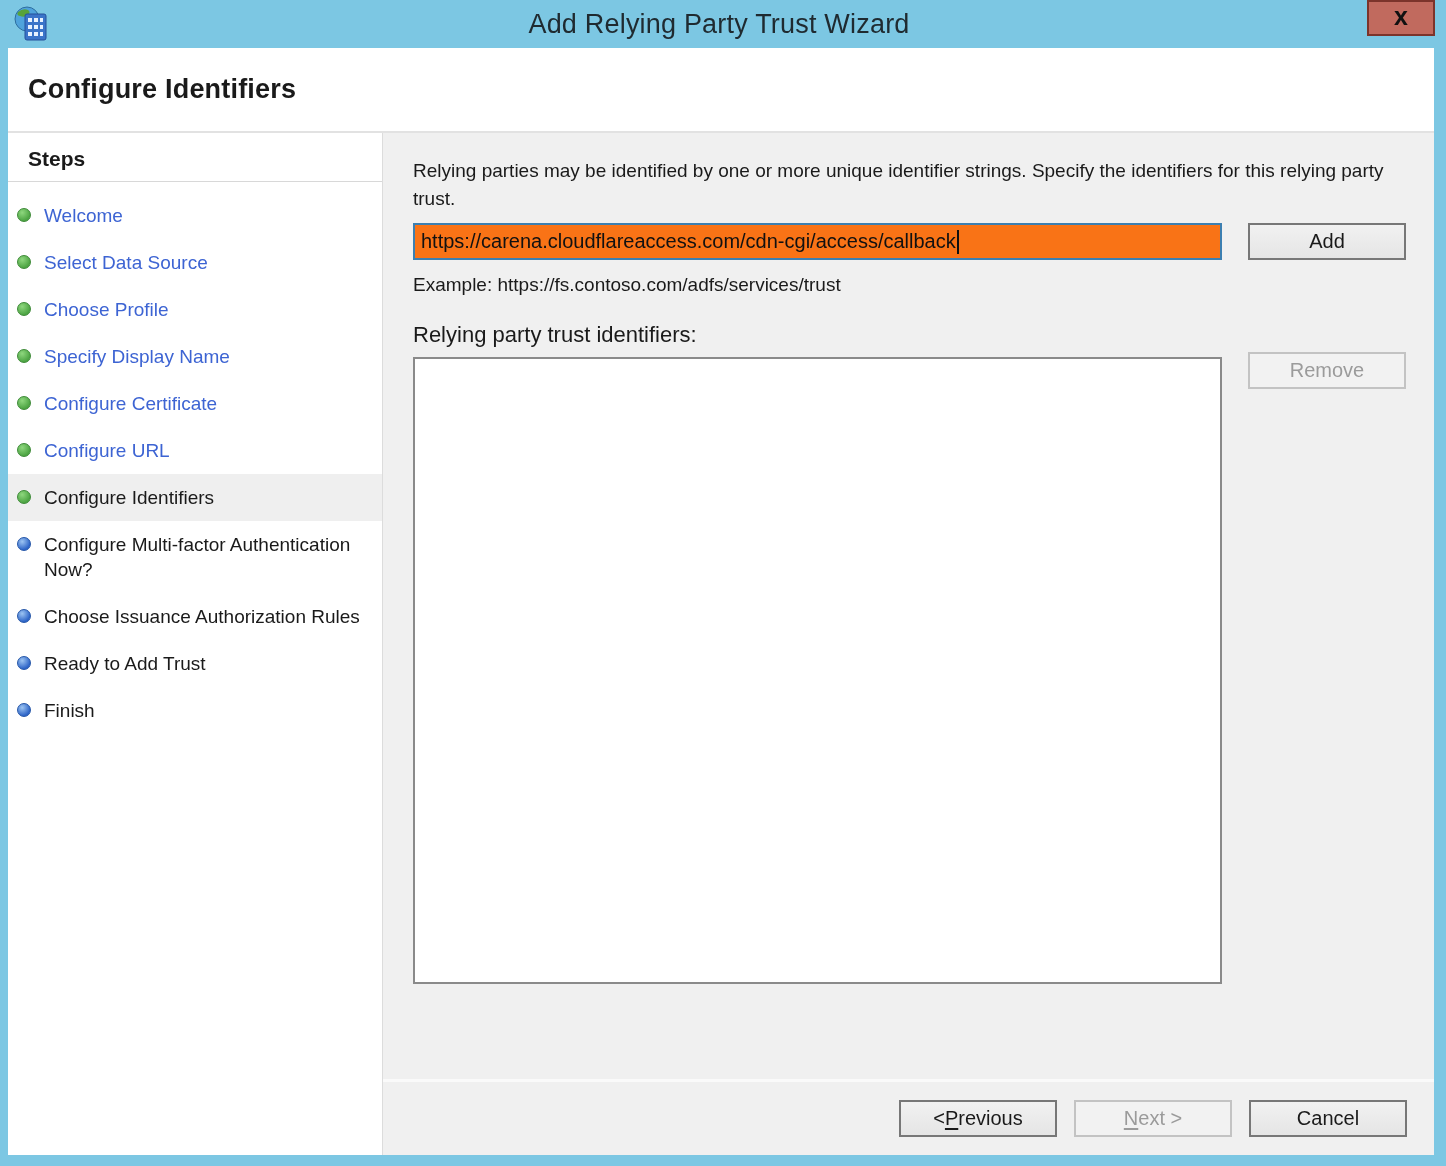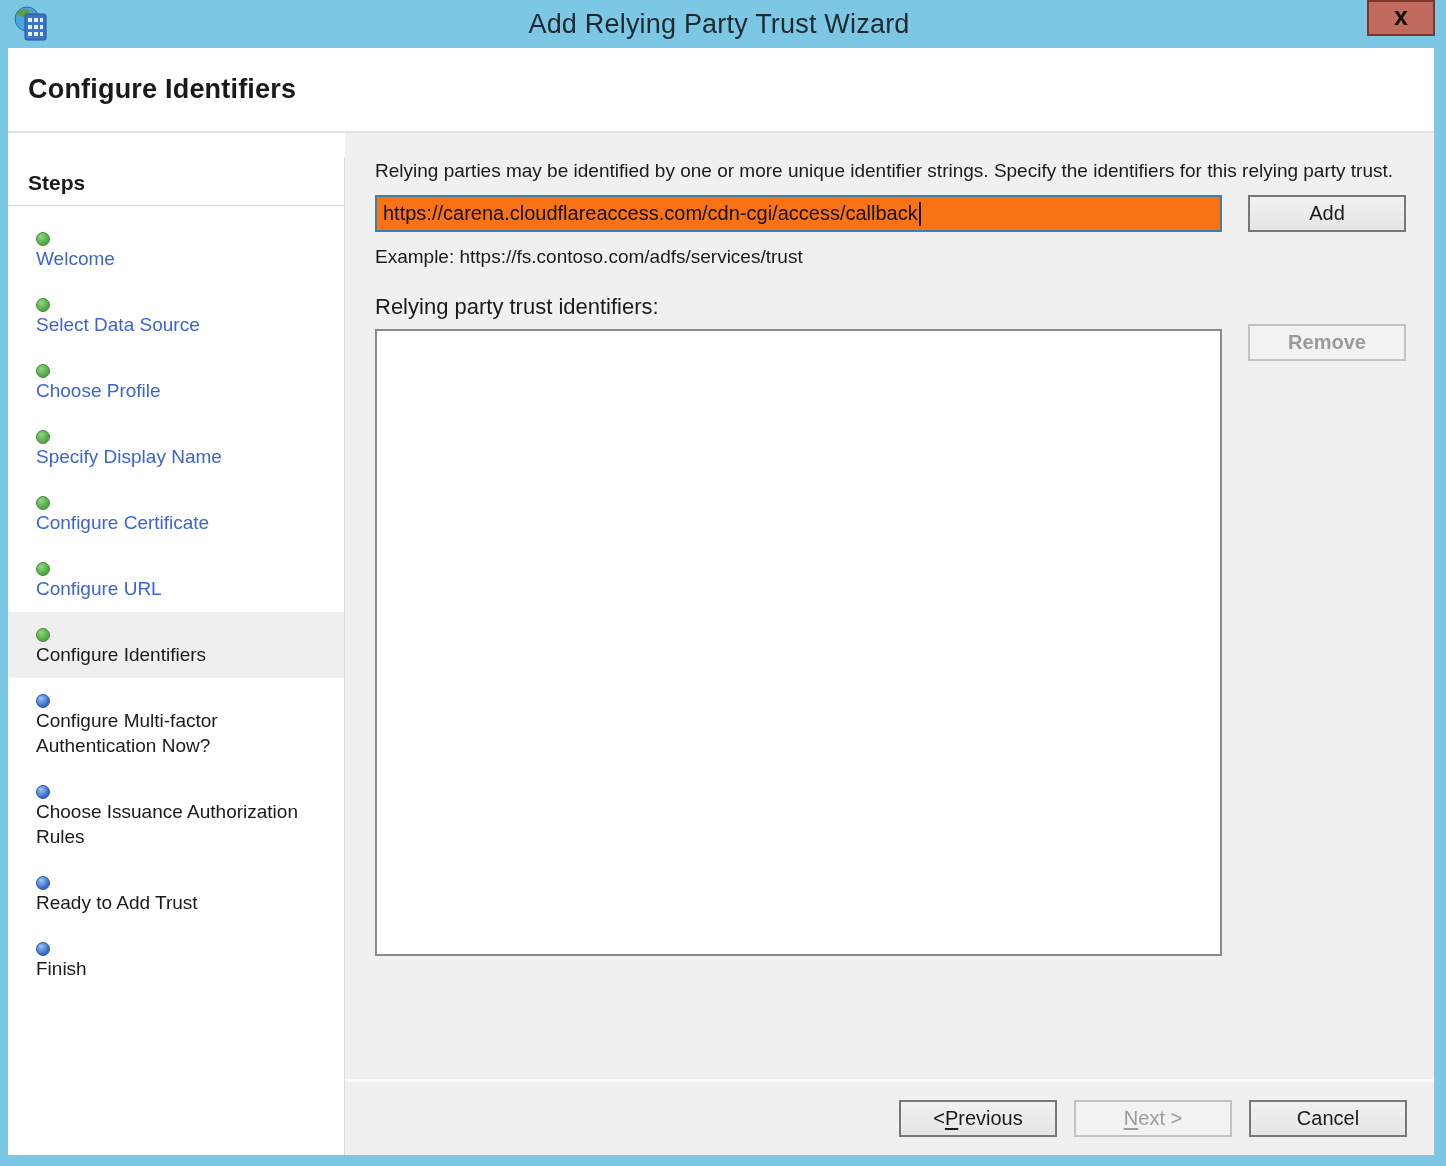--- a/index.html
+++ b/index.html
@@ -38,34 +38,33 @@
     height: 85px; background: #fff; flex-shrink: 0;
     border-bottom: 2px solid #E2E2E2;
     display: flex; align-items: center; padding-left: 20px;
   }
   .page-title { font-size: 27px; font-weight: bold; color: #1a1a1a; letter-spacing: 0.2px; }
 
   .body { flex: 1; display: flex; min-height: 0; }
 
   
   .sidebar {
-    width: 337px; flex-shrink: 0; background: #fff;
+    width: 375px; flex-shrink: 0; background: #fff;
     border-right: 1px solid #DCDCDC;
-    margin-top: 24px;
   }
   .steps-heading {
     font-size: 21px; font-weight: bold; color: #1a1a1a;
     padding: 14px 0 10px 20px;
     border-bottom: 1px solid #D8D8D8;
   }
   .steps-list { list-style: none; padding-top: 10px; }
   .step {
     display: flex; align-items: flex-start;
-    padding: 11px 12px 11px 28px;
-    font-size: 19px; line-height: 25px; color: #1a1a1a; flex-direction: column;
+    padding: 11px 12px 11px 9px;
+    font-size: 19px; line-height: 25px; color: #1a1a1a;
   }
   .step .bullet {
     width: 14px; height: 14px; border-radius: 50%;
     margin: 5px 13px 0 0; flex-shrink: 0;
   }
   .bullet-done {
     background: radial-gradient(circle at 35% 30%, #8ED77E, #4EA544 70%);
     border: 1px solid #3C8A36;
   }
   .bullet-upcoming {
@@ -104,21 +103,21 @@
     font-family: "Liberation Sans", sans-serif;
     font-size: 20px; color: #1a1a1a;
     background: linear-gradient(#F1F1F1, #E5E5E5);
     border: 2px solid #777777; cursor: pointer;
   }
   .btn u { text-underline-offset: 3px; }
   .btn-disabled {
     background: #F2F2F2; border-color: #C3C3C3; color: #9B9B9B; cursor: default;
   }
   .side-btn { margin-left: 26px; }
-  .remove-btn { margin-top: -5px; font-weight: bold; }
+  .remove-btn { margin-top: -5px; }
 
   
   .footer {
     height: 76px; flex-shrink: 0; background: #F0F0F0;
     border-top: 3px solid #FAFAFA;
     display: flex; align-items: center; justify-content: flex-end;
     gap: 17px; padding-right: 27px;
   }
 </style>
 </head>

